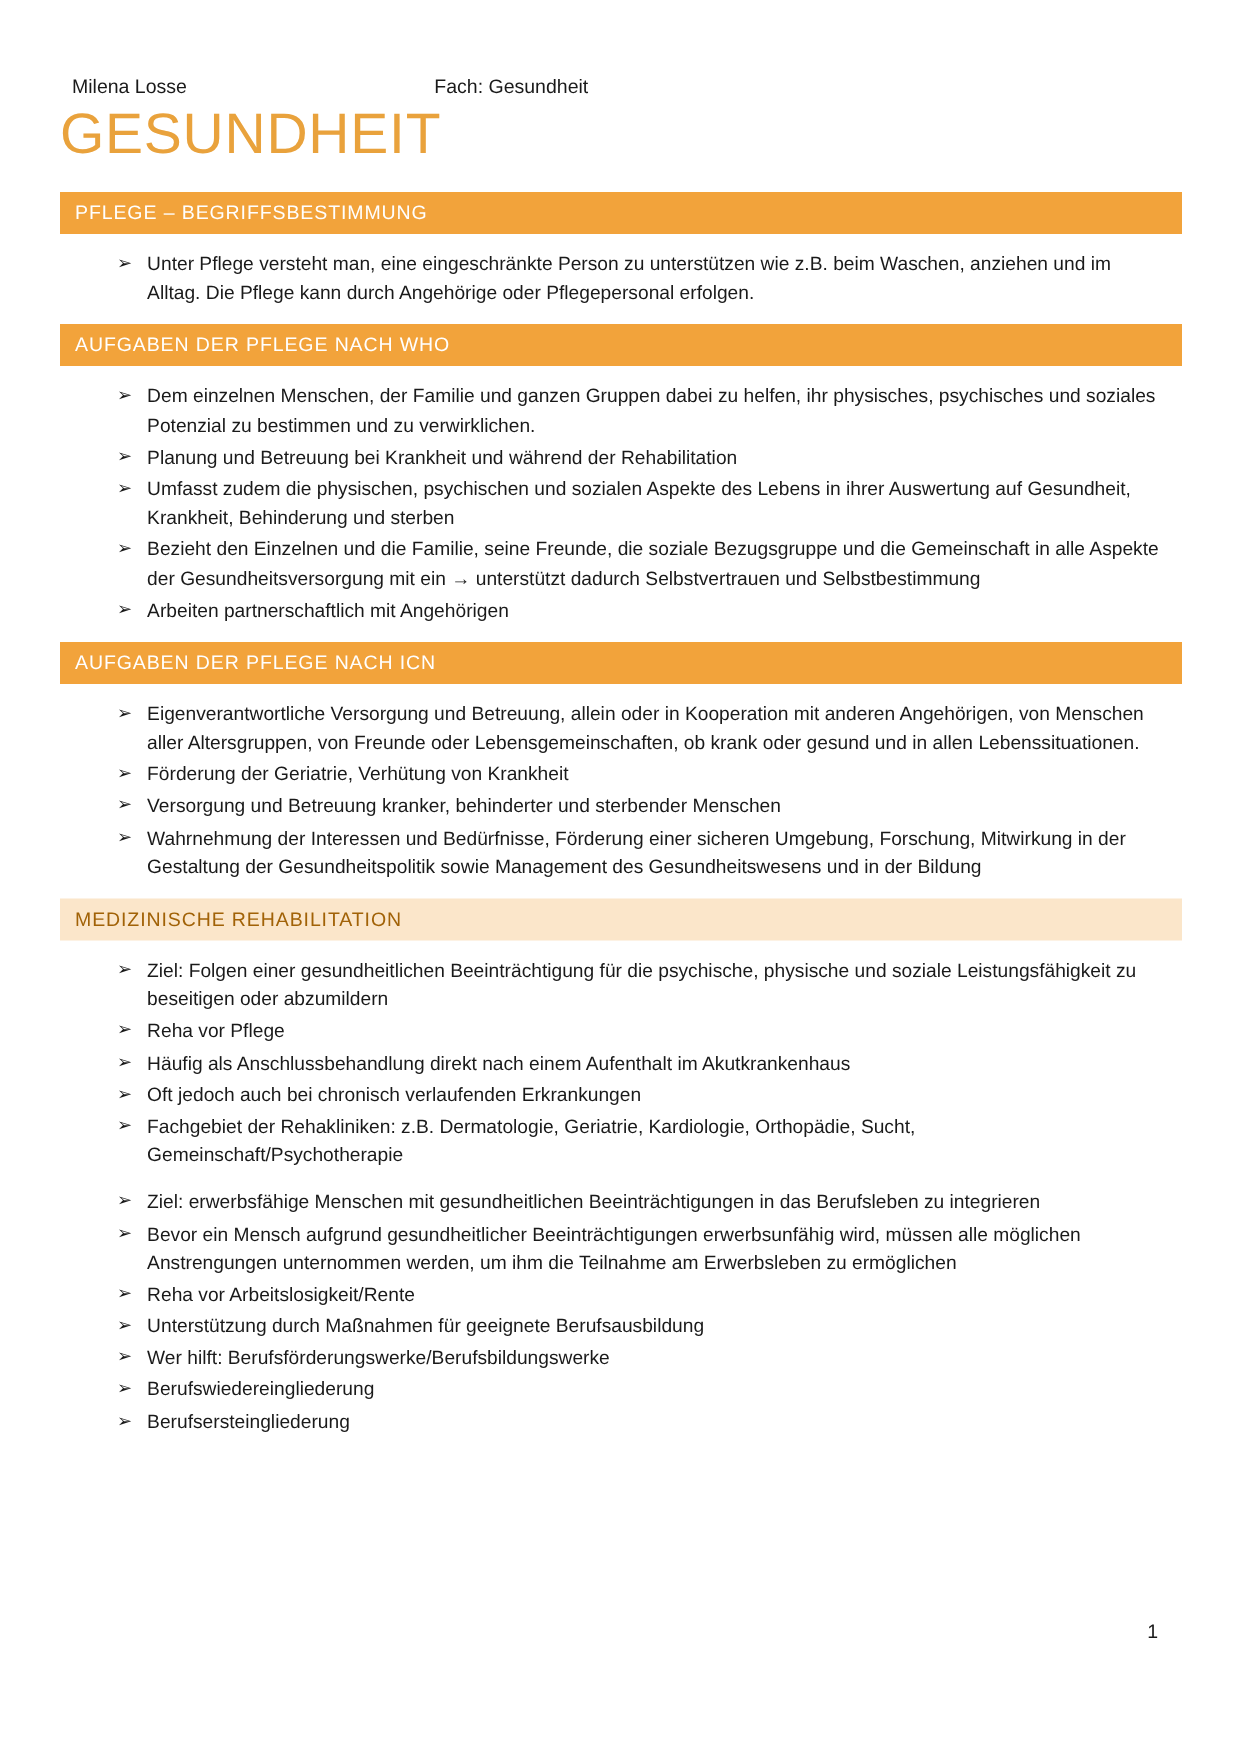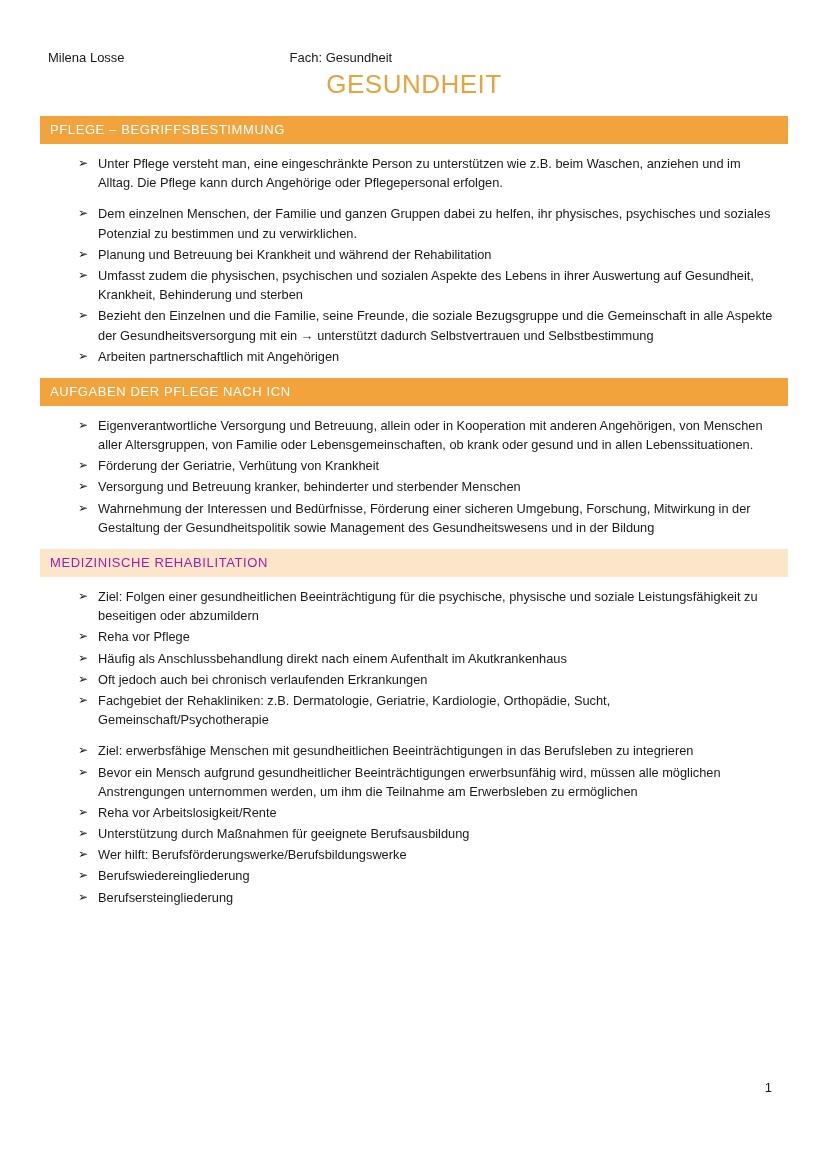--- a/index.html
+++ b/index.html
@@ -21,41 +21,40 @@
   .doc-header {
     display: flex;
     font-size: 13px;
     padding: 0 8px;
     margin-bottom: 4px;
   }
   .doc-header .h-left   { width: 33%; text-align: left; }
   .doc-header .h-center { width: 34%; }
   .doc-header .h-right  { width: 33%; }
   .doc-title {
-    text-align: center;
-    font-size: 26px;
+    font-size: 38px;
     font-weight: 400;
     letter-spacing: 0.5px;
     color: #E9A23C;
     margin: 4px 0 16px 0;
   }
   .sections { }
   .section { margin-bottom: 8px; }
   .bar {
     font-size: 13px;
     letter-spacing: 0.6px;
     padding: 6px 10px 7px 10px;
   }
   .bar-major {
     background: #F2A33B;
     color: #ffffff;
   }
   .bar-minor {
     background: #FBE6CA;
-    color: #a21caf;
+    color: #a16207;
   }
   ul.bullets {
     list-style: none;
     margin: 10px 0 12px 0;
     padding: 0 10px 0 38px;
   }
   ul.bullets li {
     display: flex;
     align-items: flex-start;
     gap: 10px;
@@ -97,20 +96,21 @@
       <section class="section">
         <div class="bar bar-major">PFLEGE – BEGRIFFSBESTIMMUNG</div>
         <ul class="bullets">
           <li>
             <span class="marker">➢</span>
             <span class="btext">Unter Pflege versteht man, eine eingeschränkte Person zu unterstützen wie z.B. beim Waschen, anziehen und im Alltag. Die Pflege kann durch Angehörige oder Pflegepersonal erfolgen.</span>
           </li>
         </ul>
       </section>
       <section class="section">
+        <div class="bar bar-major">AUFGABEN DER PFLEGE NACH WHO</div>
         <ul class="bullets">
           <li>
             <span class="marker">➢</span>
             <span class="btext">Dem einzelnen Menschen, der Familie und ganzen Gruppen dabei zu helfen, ihr physisches, psychisches und soziales Potenzial zu bestimmen und zu verwirklichen.</span>
           </li>
           <li>
             <span class="marker">➢</span>
             <span class="btext">Planung und Betreuung bei Krankheit und während der Rehabilitation</span>
           </li>
           <li>
@@ -125,21 +125,21 @@
             <span class="marker">➢</span>
             <span class="btext">Arbeiten partnerschaftlich mit Angehörigen</span>
           </li>
         </ul>
       </section>
       <section class="section">
         <div class="bar bar-major">AUFGABEN DER PFLEGE NACH ICN</div>
         <ul class="bullets">
           <li>
             <span class="marker">➢</span>
-            <span class="btext">Eigenverantwortliche Versorgung und Betreuung, allein oder in Kooperation mit anderen Angehörigen, von Menschen aller Altersgruppen, von Familie oder Lebensgemeinschaften, ob krank oder gesund und in allen Lebenssituationen.</span>
+            <span class="btext">Eigenverantwortliche Versorgung und Betreuung, allein oder in Kooperation mit anderen Angehörigen, von Menschen aller Altersgruppen, von Freunde oder Lebensgemeinschaften, ob krank oder gesund und in allen Lebenssituationen.</span>
           </li>
           <li>
             <span class="marker">➢</span>
             <span class="btext">Förderung der Geriatrie, Verhütung von Krankheit</span>
           </li>
           <li>
             <span class="marker">➢</span>
             <span class="btext">Versorgung und Betreuung kranker, behinderter und sterbender Menschen</span>
           </li>
           <li>

